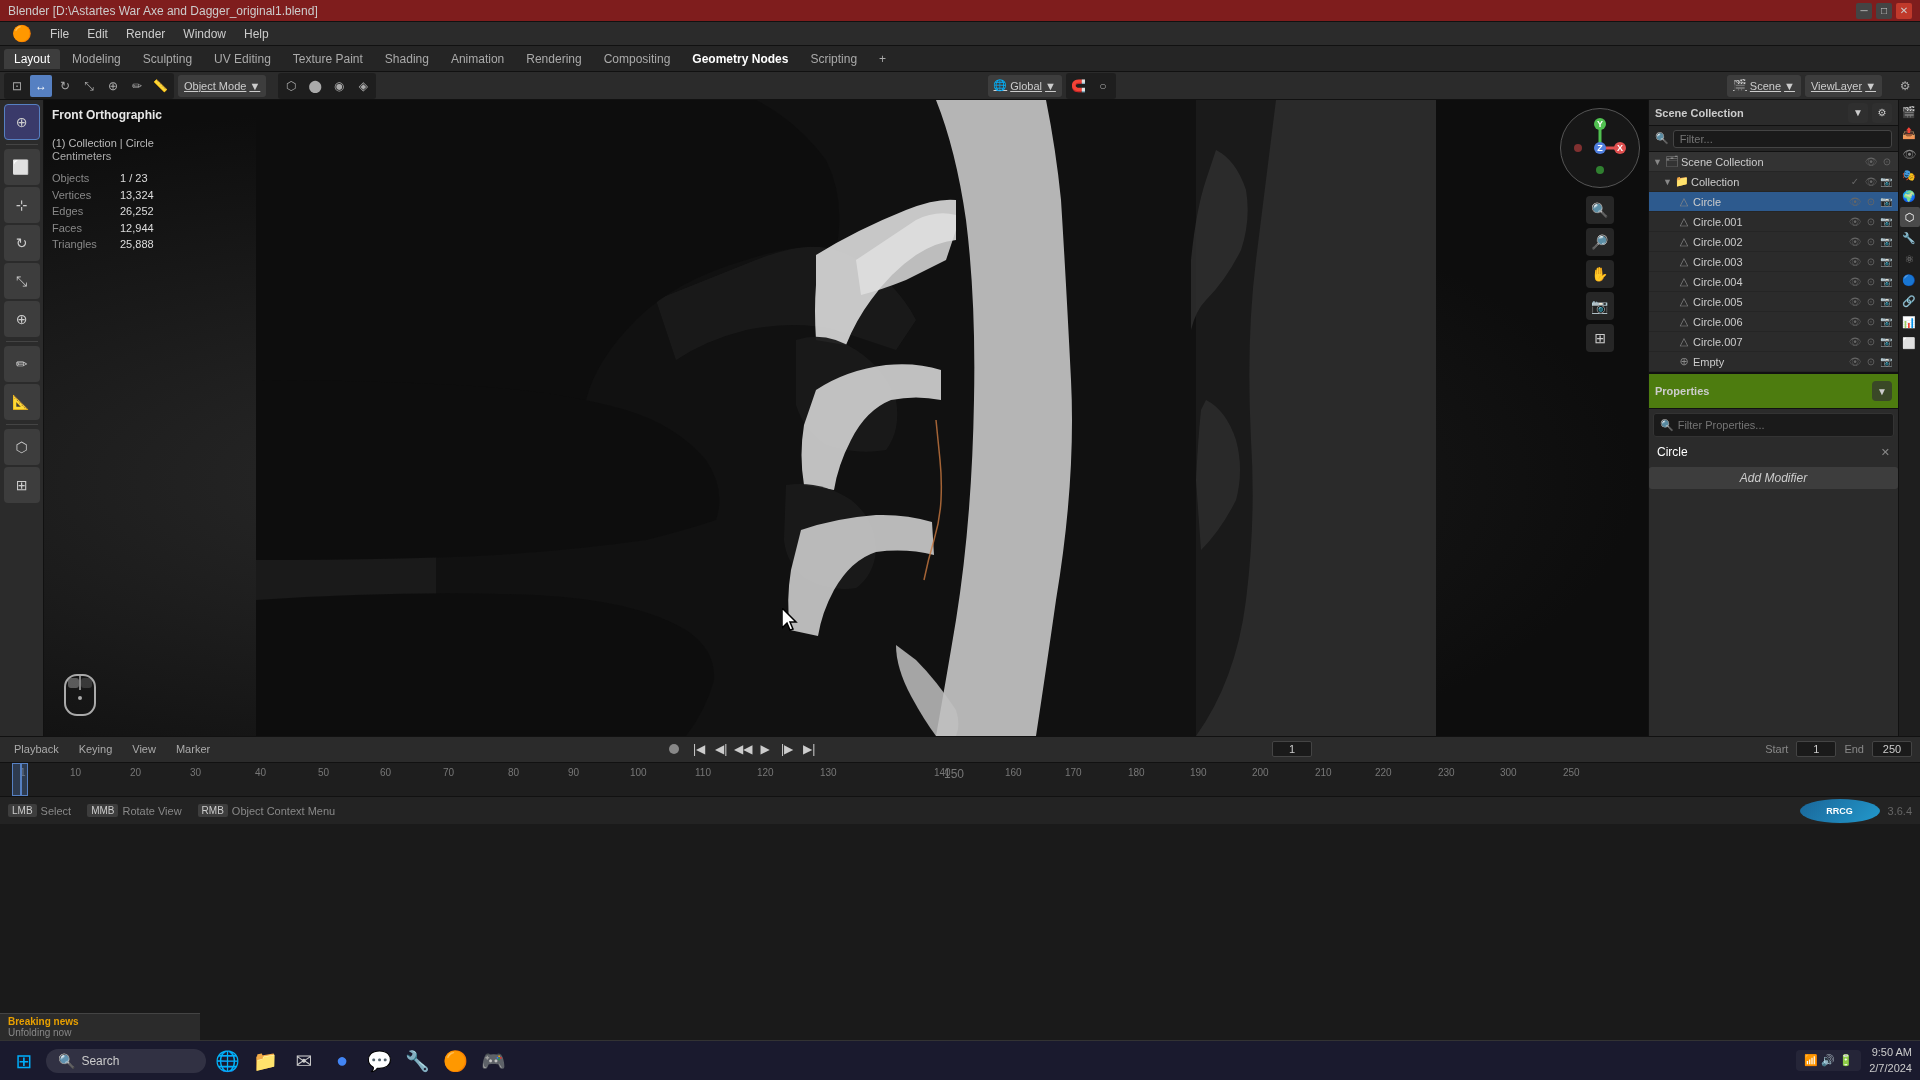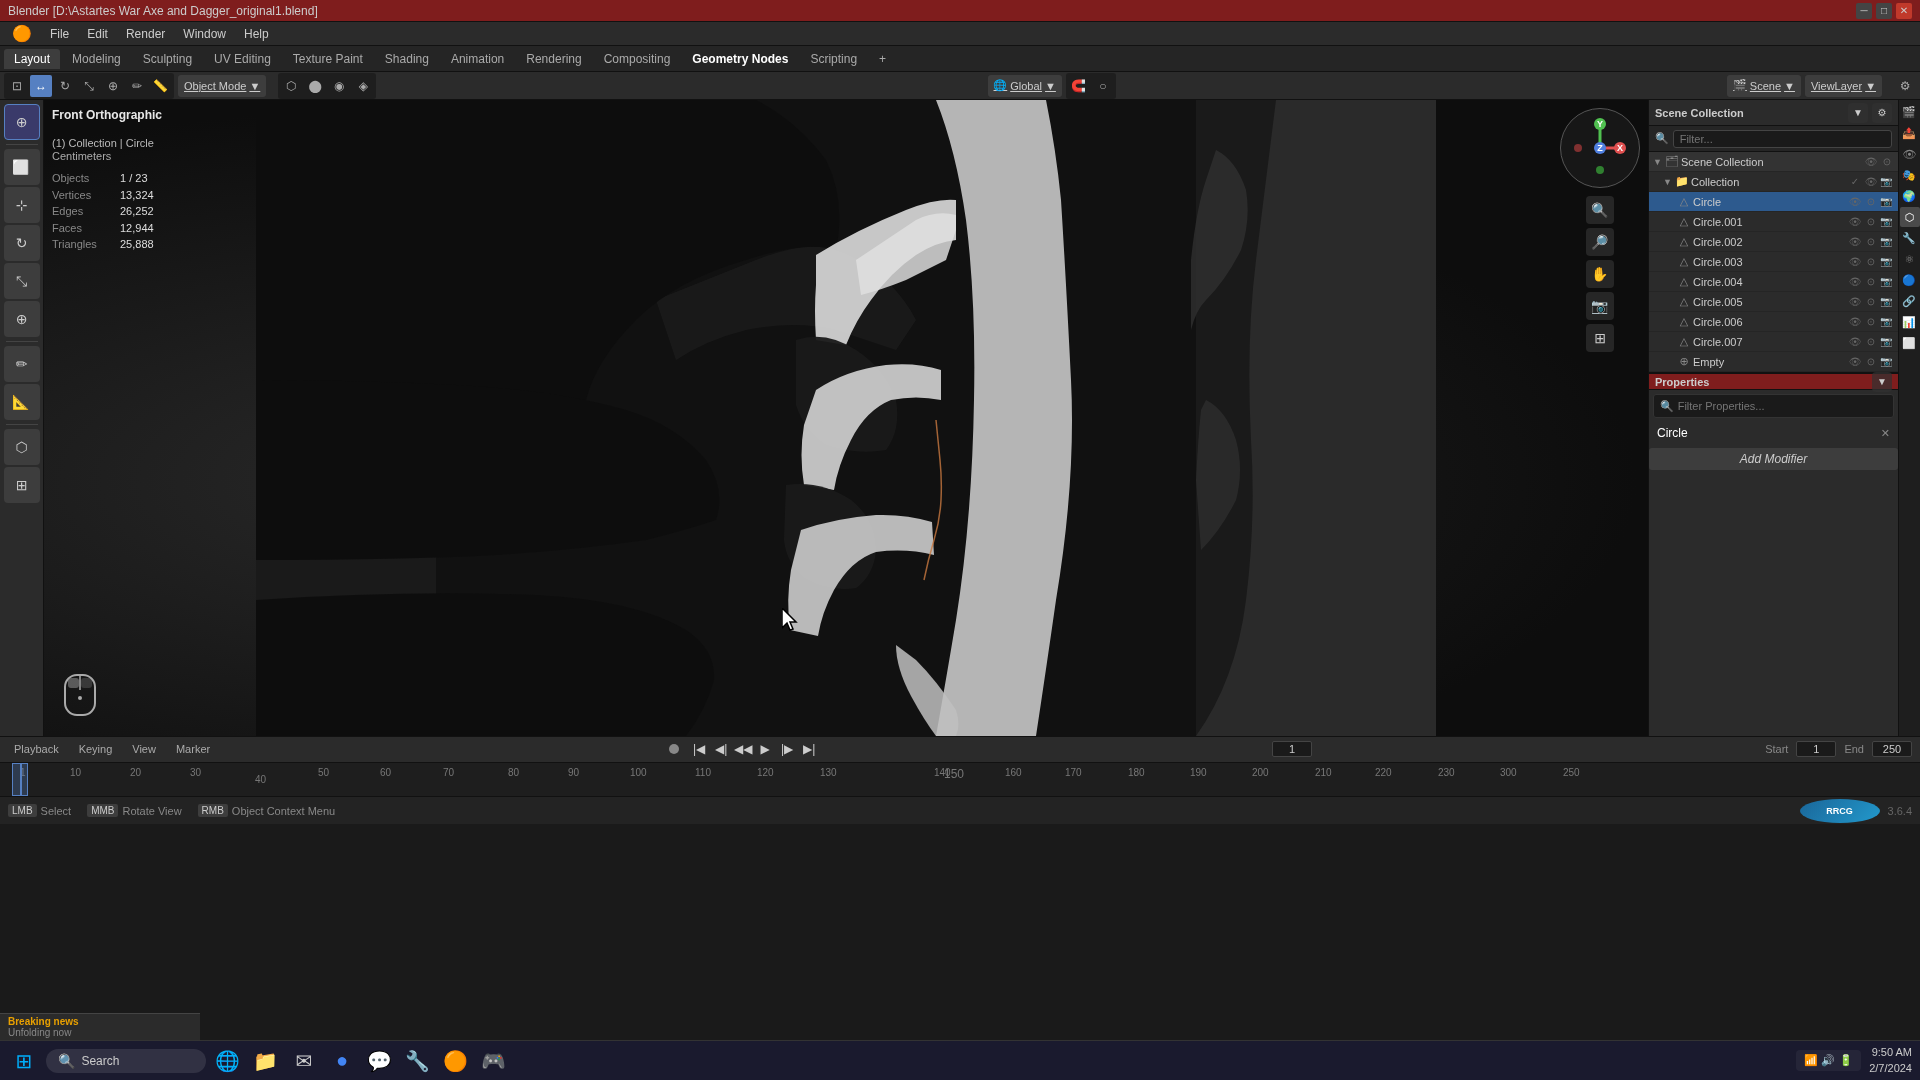--- a/index.html
+++ b/index.html
@@ -292,22 +292,22 @@
     .row-icon-sm {
       font-size: 10px;
       color: #666;
       width: 14px;
       text-align: center;
       cursor: pointer;
     }
 
     
     #properties-header {
-      height: 18px;
-      background: #7f1d1d;
+      height: 37px;
+      background: #4d7c0f;
       display: flex;
       align-items: center;
       padding: 0 6px;
       border-top: 2px solid #111;
       border-bottom: 1px solid #111;
       justify-content: space-between;
     }
     #properties-panel {
       flex: 1;
       background: #2b2b2b;
@@ -1032,21 +1032,21 @@
   <div id="timeline-ruler">
     <div class="ruler-marks">
       
     </div>
 
     <div style="position:absolute;inset:0;display:flex;align-items:flex-start;padding-top:4px;overflow:hidden;">
       <div style="position:absolute;left:20px;top:4px;font-size:10px;color:#777;">1</div>
       <div style="position:absolute;left:70px;top:4px;font-size:10px;color:#777;">10</div>
       <div style="position:absolute;left:130px;top:4px;font-size:10px;color:#777;">20</div>
       <div style="position:absolute;left:190px;top:4px;font-size:10px;color:#777;">30</div>
-      <div style="position:absolute;left:255px;top:4px;font-size:10px;color:#777;margin-top:7px;">40</div>
+      <div style="position:absolute;left:255px;top:4px;font-size:10px;color:#777;">40</div>
       <div style="position:absolute;left:318px;top:4px;font-size:10px;color:#777;">50</div>
       <div style="position:absolute;left:380px;top:4px;font-size:10px;color:#777;">60</div>
       <div style="position:absolute;left:443px;top:4px;font-size:10px;color:#777;">70</div>
       <div style="position:absolute;left:508px;top:4px;font-size:10px;color:#777;">80</div>
       <div style="position:absolute;left:568px;top:4px;font-size:10px;color:#777;">90</div>
       <div style="position:absolute;left:630px;top:4px;font-size:10px;color:#777;">100</div>
       <div style="position:absolute;left:695px;top:4px;font-size:10px;color:#777;">110</div>
       <div style="position:absolute;left:757px;top:4px;font-size:10px;color:#777;">120</div>
       <div style="position:absolute;left:820px;top:4px;font-size:10px;color:#777;">130</div>
       <div style="position:absolute;left:934px;top:4px;font-size:10px;color:#777;">140</div>

